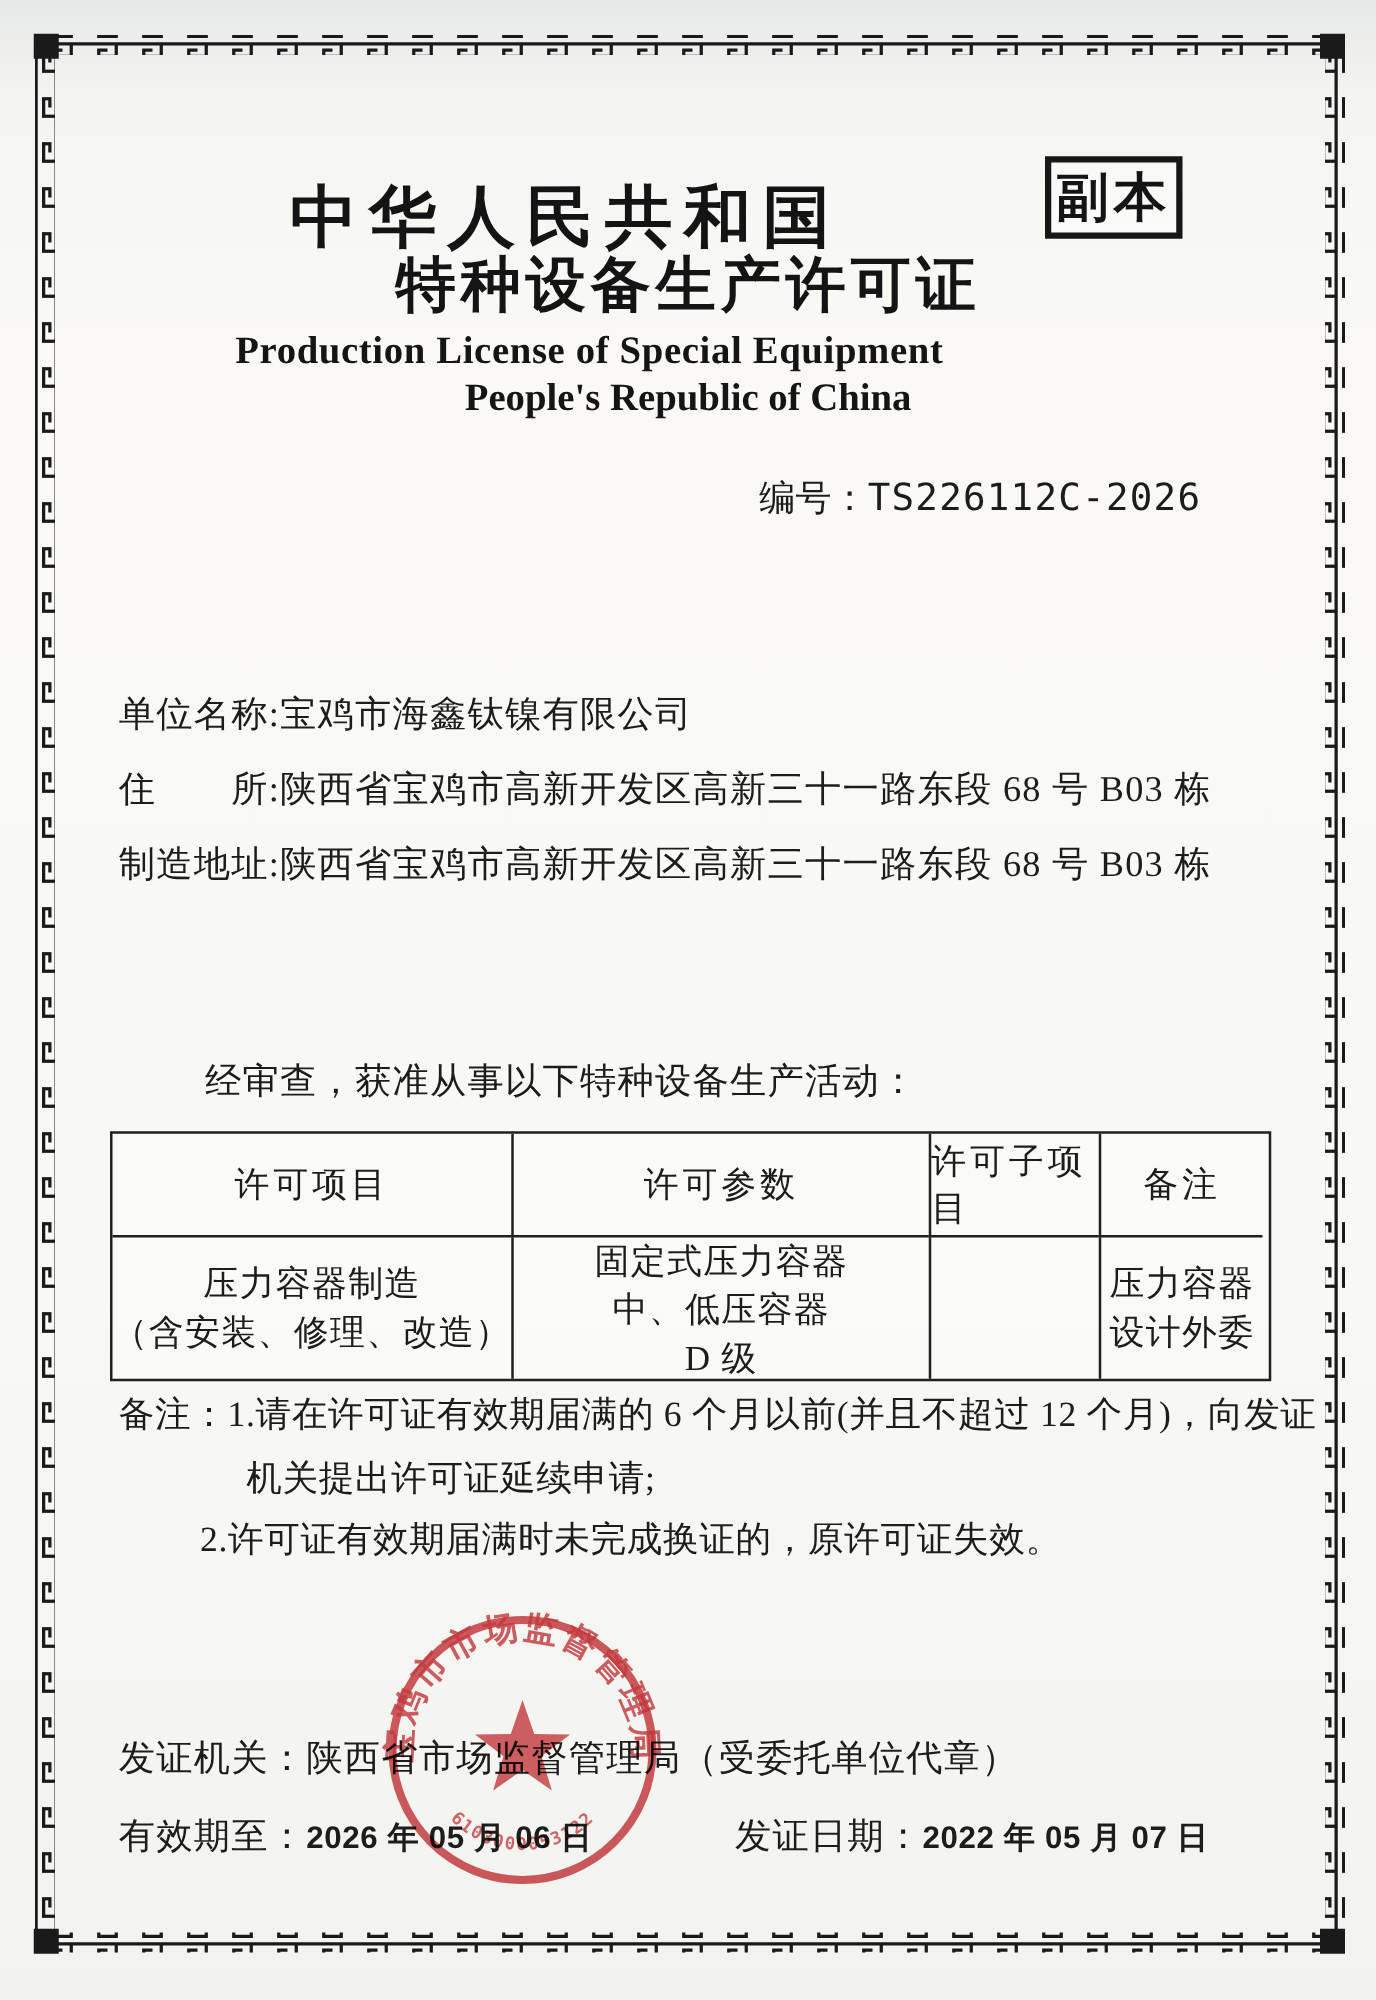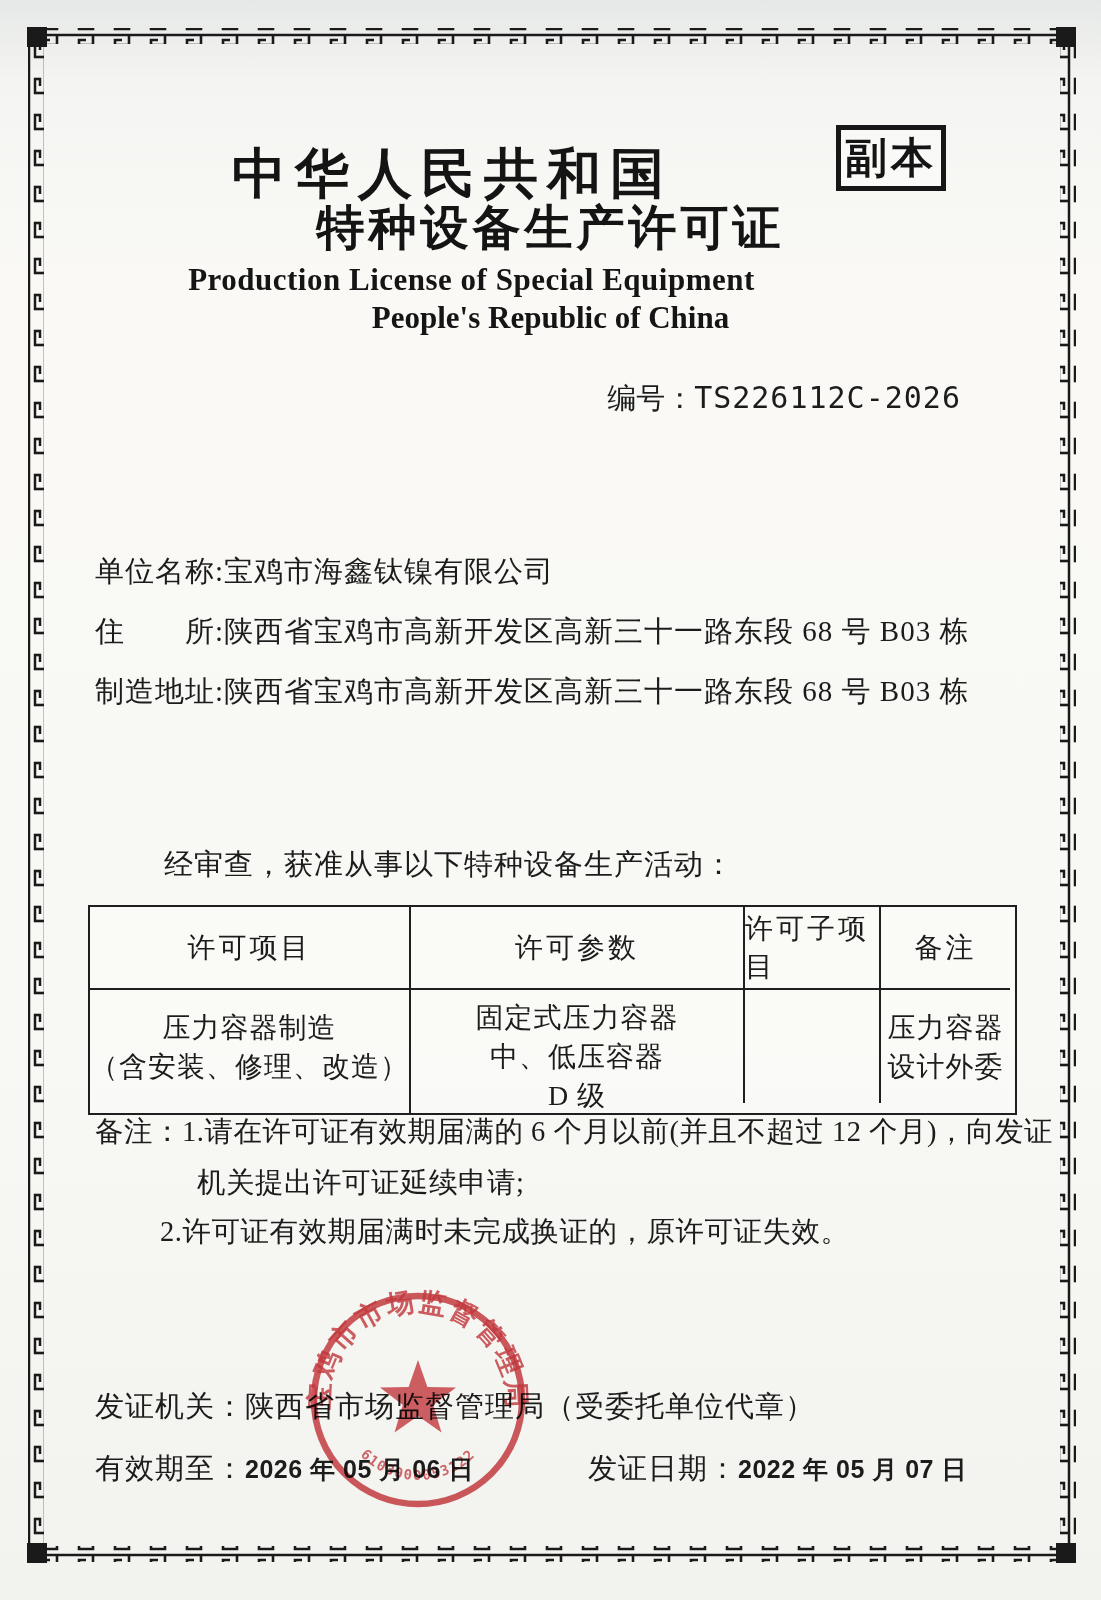--- a/index.html
+++ b/index.html
@@ -25,21 +25,21 @@
   .license-no .num{font-family:"DejaVu Sans Mono","Liberation Mono",monospace;
                    font-size:30px;letter-spacing:1px;font-weight:500;}
   .field{left:95px;font-size:29px;letter-spacing:1px;z-index:2;white-space:nowrap;}
   .intro{left:164px;top:845px;font-size:29px;letter-spacing:1px;z-index:2;}
   .lic-table{left:88px;top:905px;width:925px;border:2.5px solid #1f1f1f;z-index:2;
              display:grid;grid-template-columns:319px 334px 136px 131px;background:rgba(255,255,255,.25);}
   .lic-table .cell{border-left:2px solid #1f1f1f;display:flex;flex-direction:column;
                    align-items:center;justify-content:center;font-size:28px;letter-spacing:1px;}
   .lic-table .cell.first{border-left:none;}
   .lic-table .hcell{height:81px;border-bottom:2.5px solid #1f1f1f;letter-spacing:3px;}
-  .lic-table .bcell{height:113px;line-height:39px;justify-content:center;padding-top:10px;}
+  .lic-table .bcell{height:113px;line-height:39px;justify-content:flex-start;padding-top:0;}
   .lic-table .bcell.mid{justify-content:center;padding-top:0;}
   .note{font-size:28.5px;letter-spacing:.5px;z-index:2;white-space:nowrap;}
   .footer-line{font-size:29px;letter-spacing:1px;z-index:2;white-space:nowrap;}
   .date-num{font-family:"Liberation Sans","DejaVu Sans",sans-serif;font-weight:700;font-size:25px;letter-spacing:.5px;}
   .seal{position:absolute;left:290px;top:1272px;z-index:5;mix-blend-mode:multiply;opacity:.93;}
 </style>
 </head>
 <body>
 
 <div class="page">

